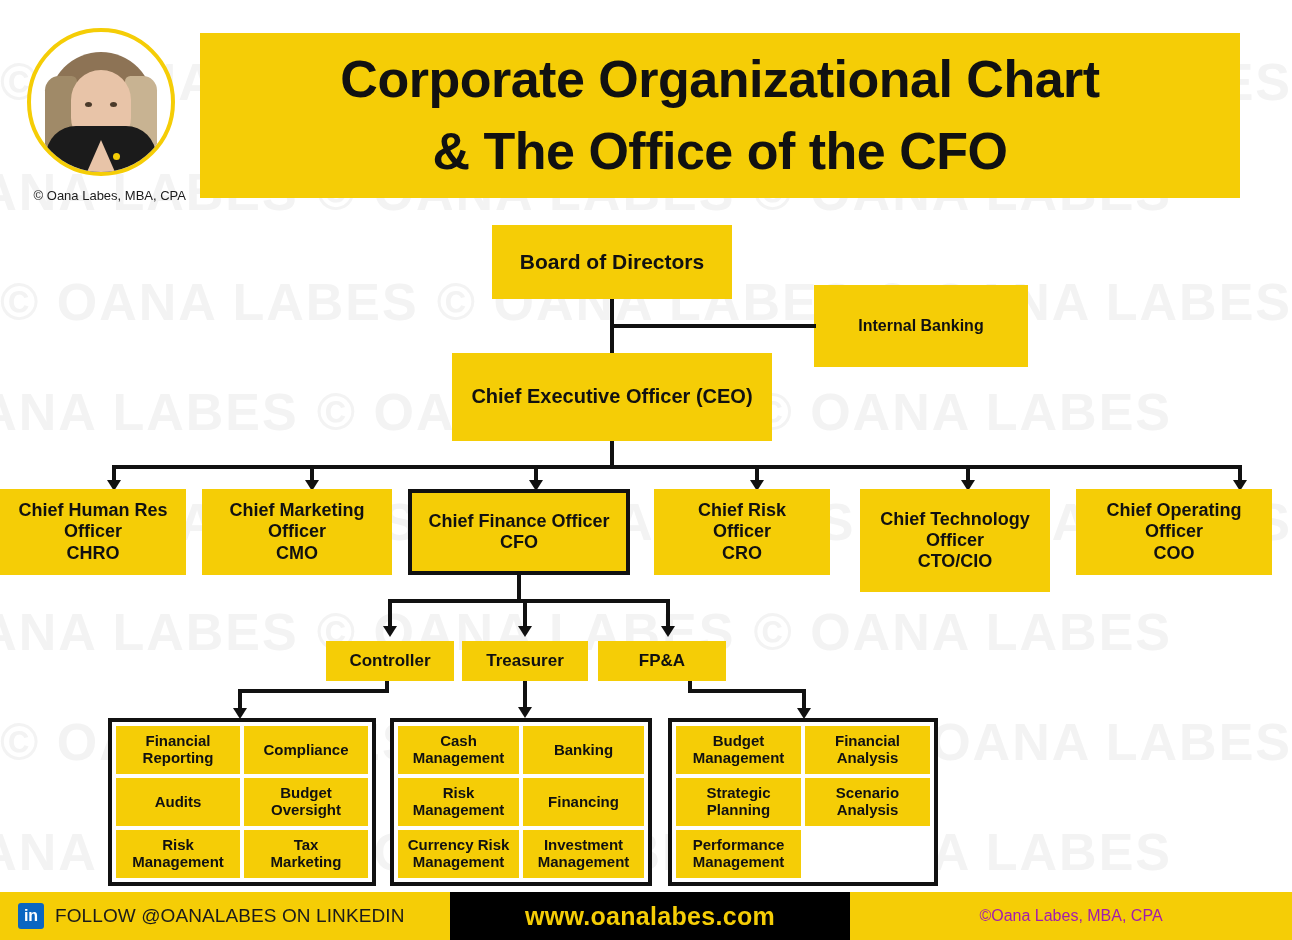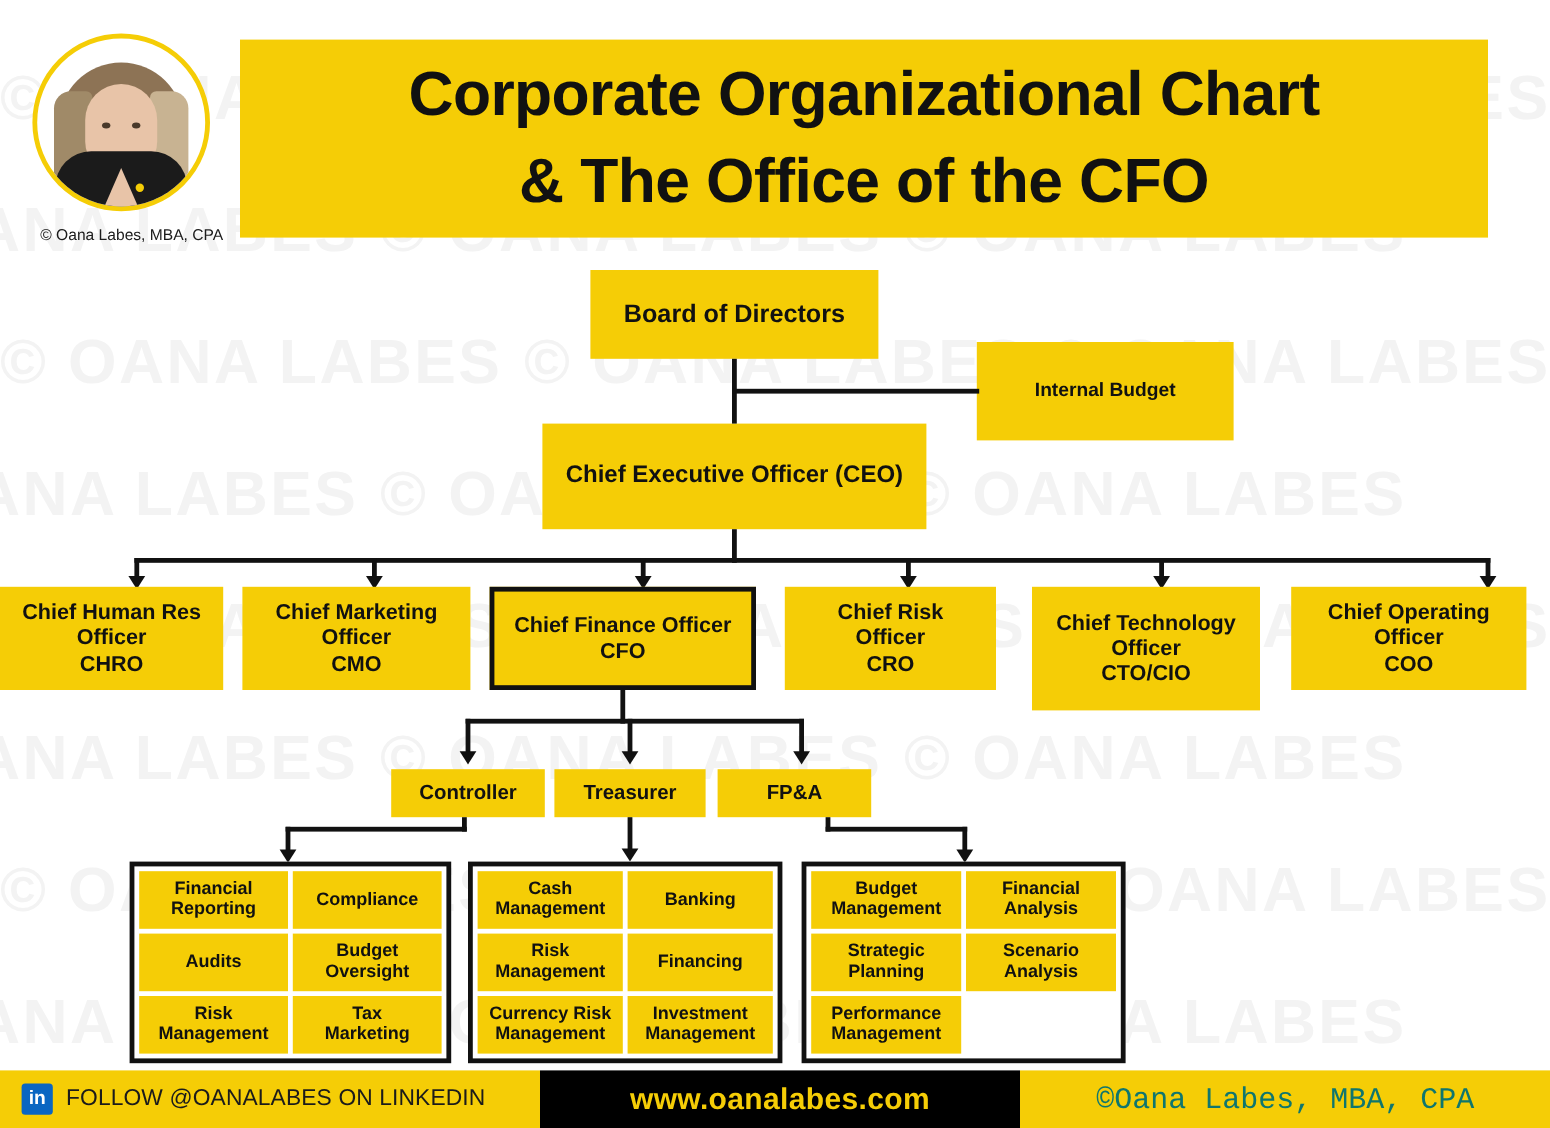--- a/index.html
+++ b/index.html
@@ -268,23 +268,23 @@
     font-family: "Liberation Sans", sans-serif;
   }
   #footer-right {
     flex: 1; height: 48px;
     background: #F5CD06;
     display: flex;
     align-items: center;
     justify-content: center;
   }
   #copyright-text {
-    color: #0f766e;
-    font-size: 25px;
-    font-family: Liberation Mono, monospace;
+    color: #a21caf;
+    font-size: 16px;
+    font-family: Liberation Sans, sans-serif;
   }
 </style>
 </head>
 <body>
 
 <div id="watermark">
     <div class="wm-row" style="top: 52px;">
       <span>© OANA LABES</span>
       <span>© OANA LABES</span>
       <span>© OANA LABES</span>
@@ -348,21 +348,21 @@
   <div id="title-banner">
     <div class="title-line">Corporate Organizational Chart</div>
     <div class="title-line">&amp; The Office of the CFO</div>
   </div>
 </div>
 
 <div id="chart">
 
   <div class="node" id="node-board" style="left:492px; top:225px; width:240px; height:74px; font-size:21px;">Board of Directors</div>
 
-  <div class="node" id="node-auditor" style="left:814px; top:285px; width:214px; height:82px; font-size:16px;">Internal Budget</div>
+  <div class="node" id="node-auditor" style="left:814px; top:285px; width:214px; height:82px; font-size:16px;">Internal Banking</div>
 
   <div class="node" id="node-ceo" style="left:452px; top:353px; width:320px; height:88px; font-size:20px;">Chief Executive Officer (CEO)</div>
 
   <div class="ln" style="left:610px; top:299px; width:4px; height:54px;"></div>
 
   <div class="ln" style="left:610px; top:324px; width:206px; height:4px;"></div>
 
   <div class="ln" style="left:610px; top:441px; width:4px; height:28px;"></div>
 
   <div class="ln" style="left:112px; top:465px; width:1130px; height:4px;"></div>

